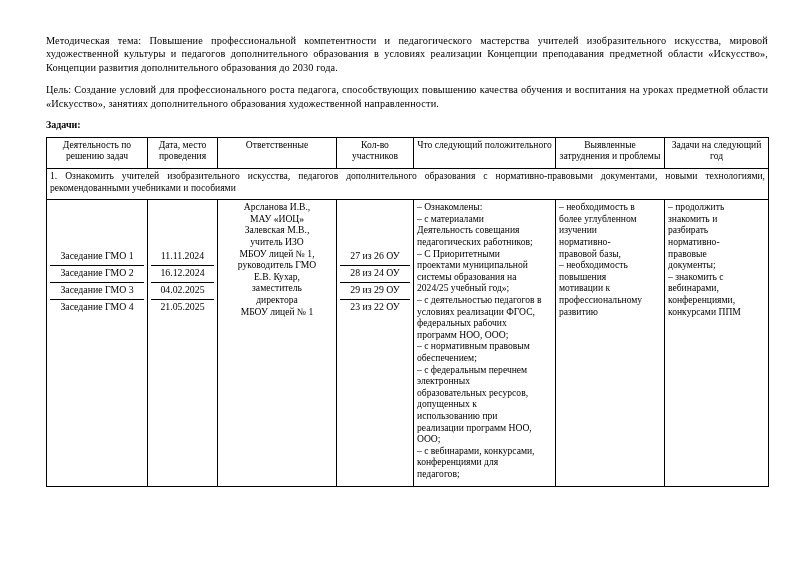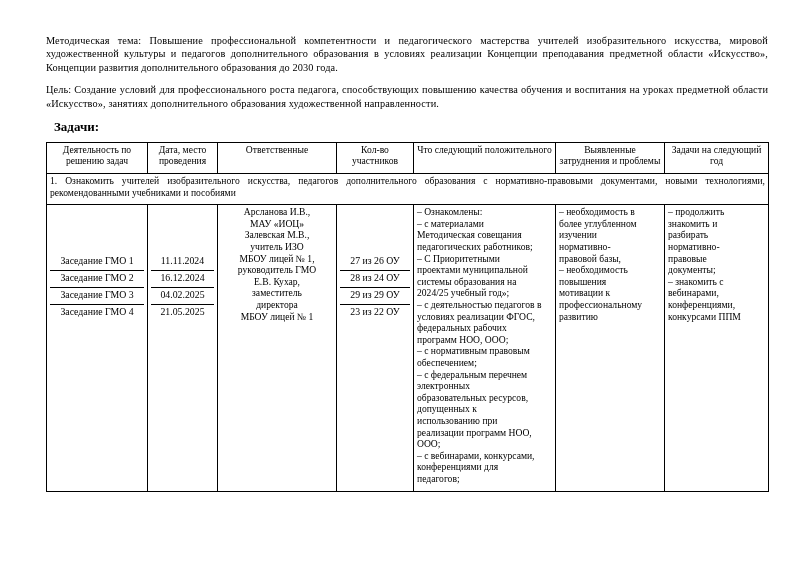--- a/index.html
+++ b/index.html
@@ -24,23 +24,23 @@
     font-size: 10.3px;
     line-height: 1.30;
     text-align: justify;
     margin: 0 0 9px 0;
     letter-spacing: 0.01em;
   }
   .para .lbl {
     font-weight: normal;
   }
   .para-tasks {
-    font-size: 13px;
+    font-size: 10px;
     font-weight: bold;
-    margin: 0 0 7px 8px;
+    margin: 0 0 7px 0;
   }
   table.main {
     border-collapse: collapse;
     table-layout: fixed;
     width: 722px;
     margin-top: 2px;
   }
   table.main td, table.main th {
     border: 1px solid #000000;
     padding: 1px 3px 6px 3px;
@@ -196,21 +196,21 @@
             <tr>
                   <td>23 из 22 ОУ</td>
                 </tr>
           </tbody>
             </table>
         </td>
         <td class="c-text">
           <span class="cellblock">
             <span class="ln">– Ознакомлены:</span>
             <span class="ln">– с материалами</span>
-            <span class="ln">Методическая совещания</span>
+            <span class="ln">Деятельность совещания</span>
             <span class="ln">педагогических работников;</span>
             <span class="ln">–  С  Приоритетными</span>
             <span class="ln">проектами муниципальной</span>
             <span class="ln">системы образования на</span>
             <span class="ln">2024/25 учебный год»;</span>
             <span class="ln">– с деятельностью педагогов в</span>
             <span class="ln">условиях реализации ФГОС,</span>
             <span class="ln">федеральных рабочих</span>
             <span class="ln">программ НОО, ООО;</span>
             <span class="ln">– с нормативным правовым</span>

